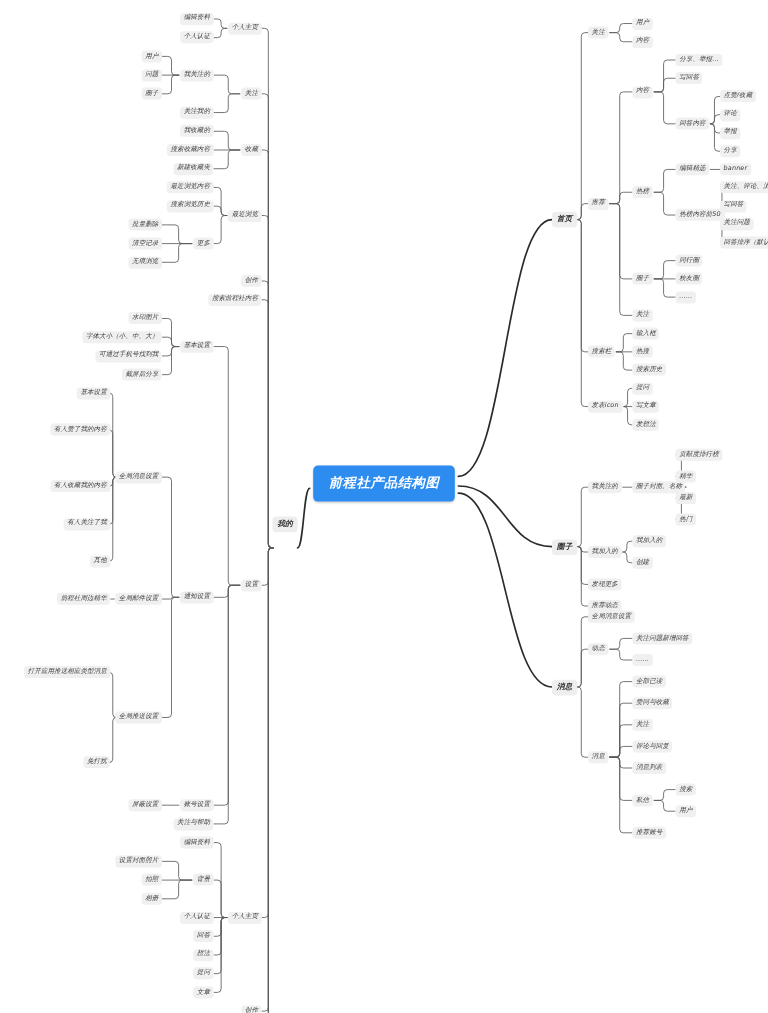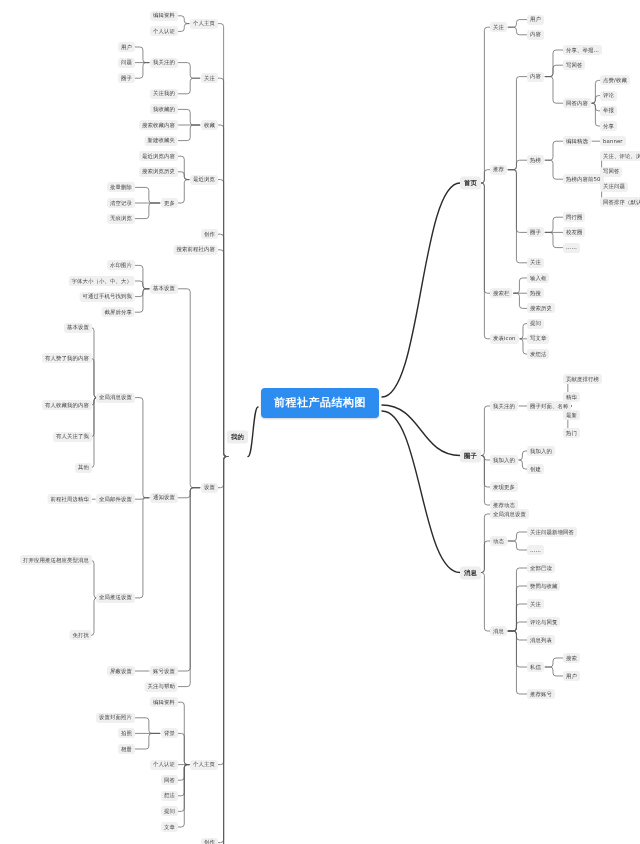--- a/index.html
+++ b/index.html
@@ -1,18 +1,18 @@
 <!DOCTYPE html>
 <html><head>
 <meta charset="utf-8">
 <style>
   html,body{margin:0;padding:0;background:#ffffff;}
   body{width:640px;height:844px;position:relative;overflow:hidden;
        font-family:"DejaVu Sans","Liberation Sans",sans-serif;}
-  #canvas{position:absolute;inset:0;width:640px;height:844px;}
+  #canvas{position:absolute;inset:0;width:640px;height:844px;font-style:italic;}
   svg.links{position:absolute;left:0;top:0;width:640px;height:844px;pointer-events:none;}
   .node{position:absolute;transform:translateY(-50%);
         background:#f2f2f2;border-radius:3px;
         padding:1.5px 3px;
         font-size:5.2px;line-height:7px;color:#3c3c3c;
         white-space:nowrap;letter-spacing:0.1px;}
   .node.root{background:#2d8cf0;color:#ffffff;font-size:11px;line-height:16px;
              padding:7px 13px;border-radius:4px;font-weight:bold;letter-spacing:0.5px;
              box-shadow:0 1px 2px rgba(0,0,0,.18);}
   .node.lvl1{background:#eeeeee;font-size:6.4px;line-height:9px;font-weight:bold;padding:2px 4px;color:#333;}

